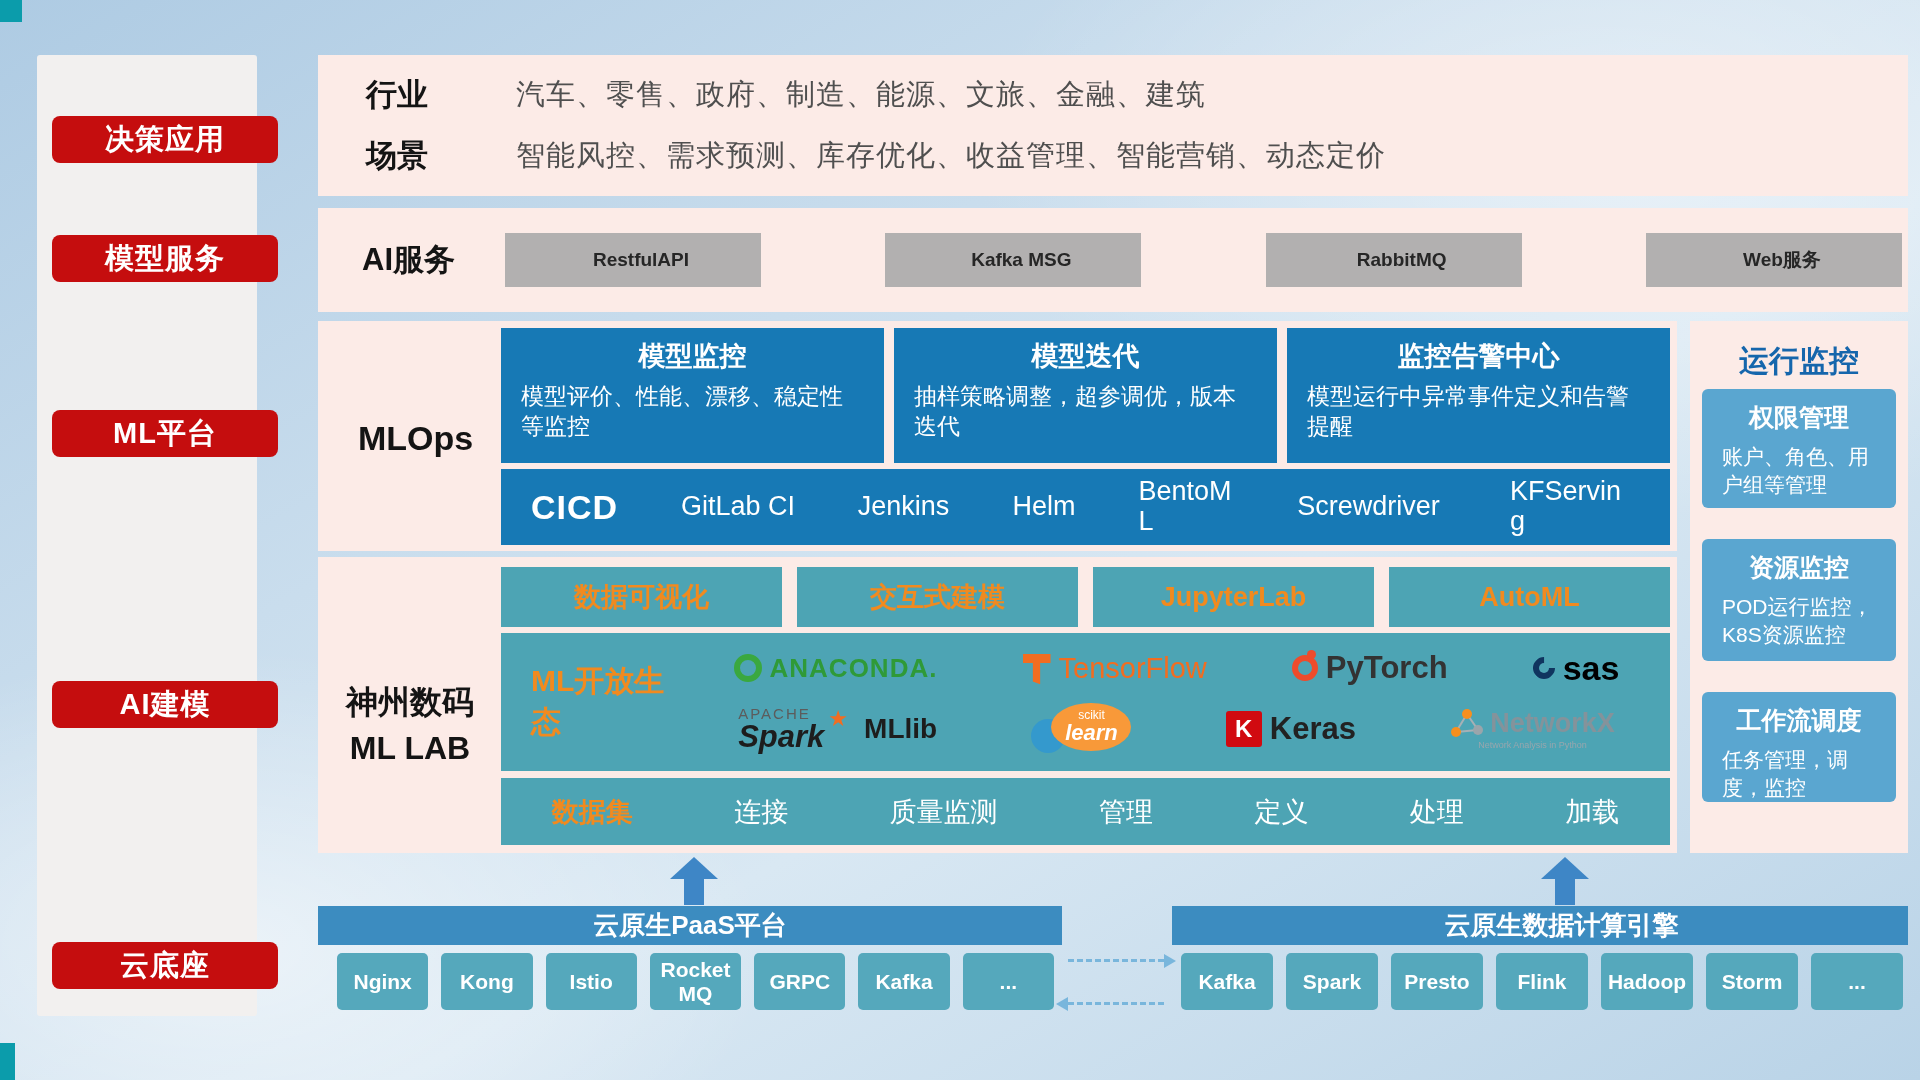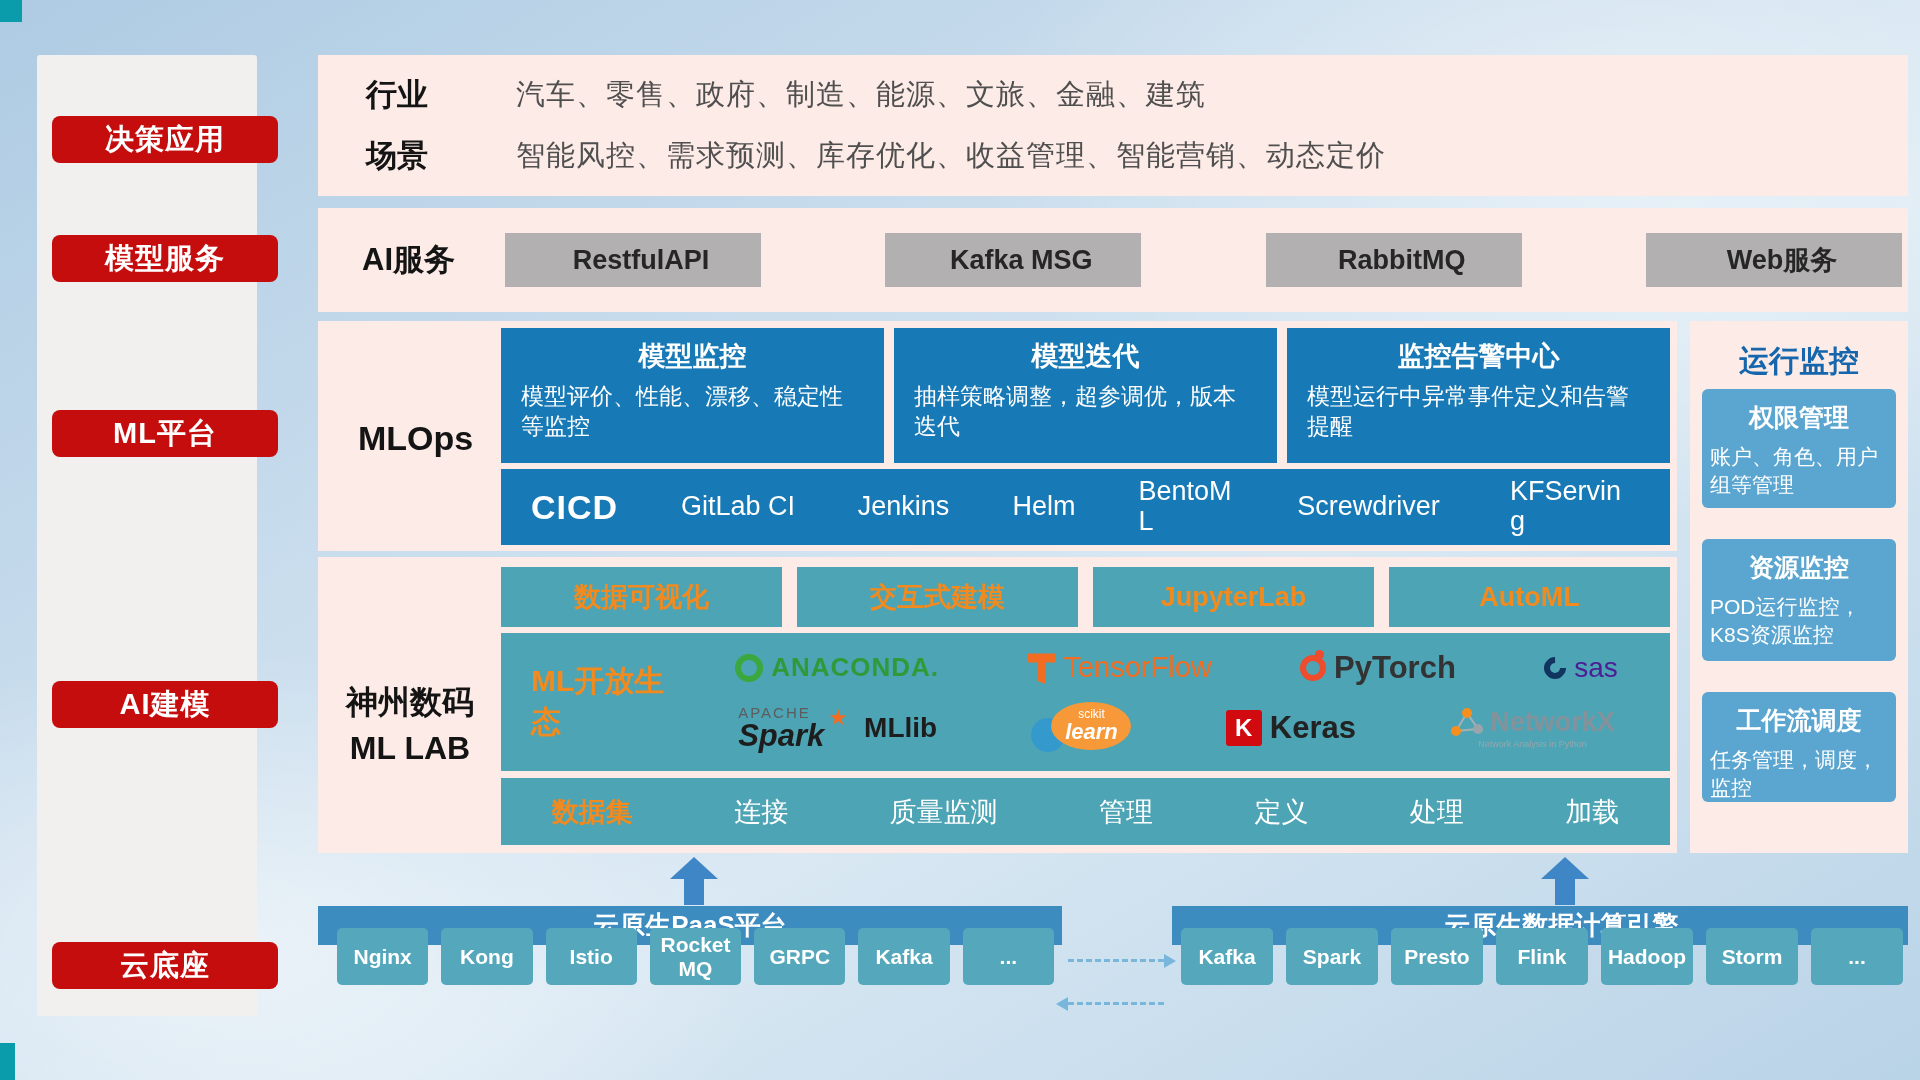--- a/index.html
+++ b/index.html
@@ -26,21 +26,21 @@
   .decision { left:318px; top:55px; width:1590px; height:141px; display:flex; flex-direction:column;
     justify-content:space-evenly; padding-left:48px; }
   .dec-row { display:flex; align-items:center; }
   .dec-label { width:150px; font-size:31px; font-weight:bold; color:#141414; }
   .dec-text { font-size:29px; color:#4f4f4f; letter-spacing:1px; }
 
   
   .service { left:318px; top:208px; width:1590px; height:104px; display:flex; align-items:center; }
   .service-label { margin-left:44px; width:110px; font-size:31px; font-weight:bold; color:#141414; }
   .gray-row { flex:1; display:flex; justify-content:space-between; margin-left:33px; margin-right:6px; }
-  .gray-btn { width:256px; height:54px; background:#b2b0b0; color:#262626; font-size:27px; font-weight:bold;
+  .gray-btn { width:256px; height:54px; background:#b2b0b0; color:#262626; font-size:19px; font-weight:bold;
     display:flex; align-items:center; justify-content:center; cursor:pointer;padding-left:16px; }
 
   
   .mlops { left:318px; top:321px; width:1359px; height:230px; }
   .mlops-label { position:absolute; left:40px; top:98px; font-size:34px; font-weight:bold; color:#141414; }
   .mlops-cards { position:absolute; left:183px; top:7px; width:1169px; height:135px; display:flex; gap:10px; }
   .mlops-card { flex:1; background:#1779b5; color:#fff; padding:10px 20px; overflow:hidden; }
   .card-title { text-align:center; font-size:27px; font-weight:bold; margin-bottom:8px; }
   .card-body { font-size:23px; line-height:1.3; }
   .cicd { position:absolute; left:183px; top:148px; width:1169px; height:76px; background:#1779b5; color:#fff;
@@ -69,21 +69,21 @@
   .ana-ring { width:28px; height:28px; border:6px solid #3aa83f; border-radius:50%; }
   .ana-text { color:#2f9a38; font-size:26px; font-weight:bold; letter-spacing:1px; }
   .tf-icon { width:28px; height:32px; background:#f26d21;
     clip-path:polygon(0% 6%, 100% 6%, 100% 34%, 63% 34%, 63% 100%, 37% 92%, 37% 34%, 0% 34%); }
   .tf-text { color:#f26d21; font-size:29px; font-weight:normal; }
   .pt-icon { position:relative; width:26px; height:26px; border:6px solid #ee4c2c; border-radius:50%; }
   .pt-dot { position:absolute; top:-11px; left:64%; width:9px; height:9px; background:#ee4c2c; border-radius:50%; }
   .pt-text { color:#333; font-size:31px; font-weight:bold; }
   .sas-swoosh { width:22px; height:22px; border:6px solid #10355f; border-right-color:transparent;
     border-radius:50%; transform:rotate(-45deg); }
-  .sas-text { color:#4c1d95; font-size:28px; font-weight:400; }
+  .sas-text { color:#000000; font-size:34px; font-weight:700; }
   .spark-stack { display:flex; flex-direction:column; align-items:flex-start; line-height:1; }
   .apache-text { font-size:15px; color:#5c5c5c; letter-spacing:2px; }
   .spark-text { font-size:31px; font-weight:bold; font-style:italic; color:#1d1d1d; }
   .spark-star { color:#f26d21; font-size:22px; transform:translateY(-10px); margin-left:-4px; }
   .mllib-text { font-size:28px; font-weight:bold; color:#1d1d1d; margin-left:8px; }
   .sk-wrap { position:relative; width:100px; height:52px; }
   .sk-circle { position:absolute; left:0; bottom:2px; width:34px; height:34px; background:#3499cd; border-radius:50%; }
   .sk-blob { position:absolute; right:0; top:0; width:80px; height:48px; background:#f89939; border-radius:50%;
     display:flex; flex-direction:column; align-items:center; justify-content:center; }
   .sk-top { font-size:12px; color:#fff; }
@@ -96,31 +96,31 @@
   .nx-text { font-size:27px; font-weight:bold; color:#84939b; }
   .nx-caption { font-size:9px; color:#98a6ad; margin-top:3px; }
   .data-row { position:absolute; left:183px; top:221px; width:1169px; height:67px; background:#4da4b4;
     display:flex; align-items:center; justify-content:space-around; color:#fff; font-size:27px; }
   .data-first { color:#f18a1f; font-weight:bold; }
 
   
   .monitor { left:1690px; top:321px; width:218px; height:532px; }
   .monitor-title { margin-top:20px; text-align:center; font-size:30px; font-weight:bold; color:#1566ac; }
   .mon-card { position:absolute; left:12px; width:194px; background:#5aa6d0; border-radius:6px; color:#fff;
-    padding:12px 8px; overflow:hidden; }
+    padding:12px 20px; overflow:hidden; }
   .mc0{top:68px; height:119px;} .mc1{top:218px; height:122px;} .mc2{top:371px; height:110px;}
   .mon-title { text-align:center; font-size:25px; font-weight:bold; margin-bottom:9px; }
   .mon-body { font-size:21px; line-height:1.35; }
 
   
   .cloud-header { position:absolute; top:906px; height:39px; background:#3c8cc0; color:#fff; font-size:26px;
     font-weight:bold; display:flex; align-items:center; justify-content:center; }
   .paas-header { left:318px; width:744px; }
   .engine-header { left:1172px; width:736px;padding-left:43px; }
-  .cloud-btn-row { position:absolute; top:928px; height:57px; display:flex; gap:13px; }
+  .cloud-btn-row { position:absolute; top:953px; height:57px; display:flex; gap:13px; }
   .paas-row { left:337px; width:717px; }
   .engine-row { left:1181px; width:722px; }
   .cloud-btn { flex:1; background:#55a8bc; border-radius:5px; color:#fff; font-size:21px; font-weight:bold;
     display:flex; align-items:center; justify-content:center; text-align:center; line-height:1.1;
     padding:0 4px; word-break:break-all; cursor:pointer; }
 
   
   .up-arrow { position:absolute; width:48px; height:48px; top:857px; }
   .ua-left { left:670px; } .ua-right { left:1541px; }
   .arrow-head { width:0; height:0; margin:0 auto; border-left:24px solid transparent;

